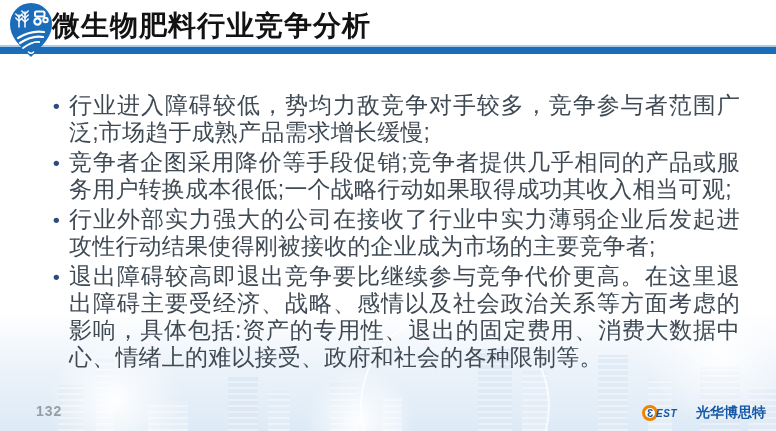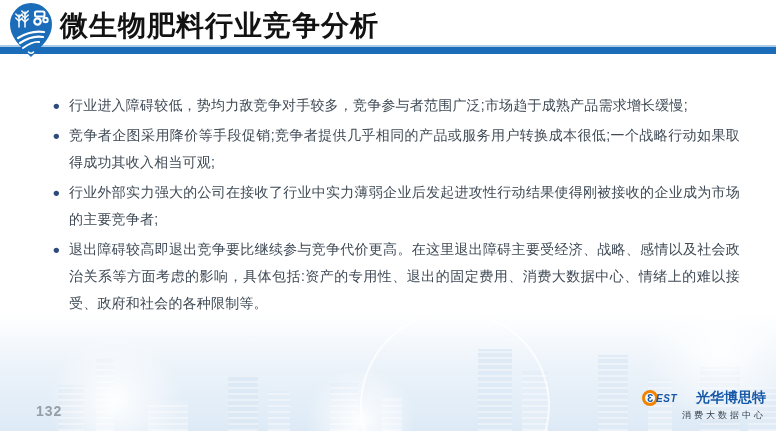--- a/index.html
+++ b/index.html
@@ -29,37 +29,37 @@
     border: 2px solid rgba(255,255,255,0.75);
   }
 
   
   .topbar {
     position: absolute; left: 0; right: 0; top: 45px; height: 9px;
     background: #1b6db9; border-top: 2px solid #abcbe7;
   }
   .logo-pin { position: absolute; left: 6px; top: 2px; width: 50px; height: 57px; z-index: 3; }
   .title {
-    position: absolute; left: 60px; top: 9px;
+    position: absolute; left: 52px; top: 9px;
     font-size: 28px; line-height: 34px; font-weight: bold;
     color: #121212; letter-spacing: 1px; white-space: nowrap;
   }
 
   
   .bullets {
     position: absolute; left: 48px; top: 92px; width: 692px;
     list-style: none; z-index: 2;
   }
   .bullets li { display: flex; margin-bottom: 3px; }
   .dot {
     flex: none; width: 21px; padding-left: 5px;
     color: #2d4b7c; font-size: 19px; line-height: 27px; font-weight: bold;
   }
   .btext {
-    font-size: 14px; line-height: 27px; color: #3f4a55;
+    font-size: 23px; line-height: 27px; color: #3f4a55;
     text-align: justify; letter-spacing: 0.2px;
   }
 
   
   .pagenum {
     position: absolute; left: 36px; bottom: 12px; z-index: 3;
     font-size: 14px; font-weight: bold; color: #979da4; letter-spacing: 1px;
   }
   .brand { position: absolute; right: 10px; bottom: 9px; z-index: 3; text-align: right; }
   .brand-row { display: flex; align-items: center; justify-content: flex-end; }
@@ -148,14 +148,13 @@
 <div class="pagenum">132</div>
 
 <div class="brand">
   <div class="brand-row">
     <span class="b-circle">
       <span>3</span>
     </span>
     <span class="brand-est">EST</span>
     <span class="brand-cn">光华博思特</span>
   </div>
-  <div class="brand-sub">消费大数据中心</div>
 </div>
 
 </body></html>

